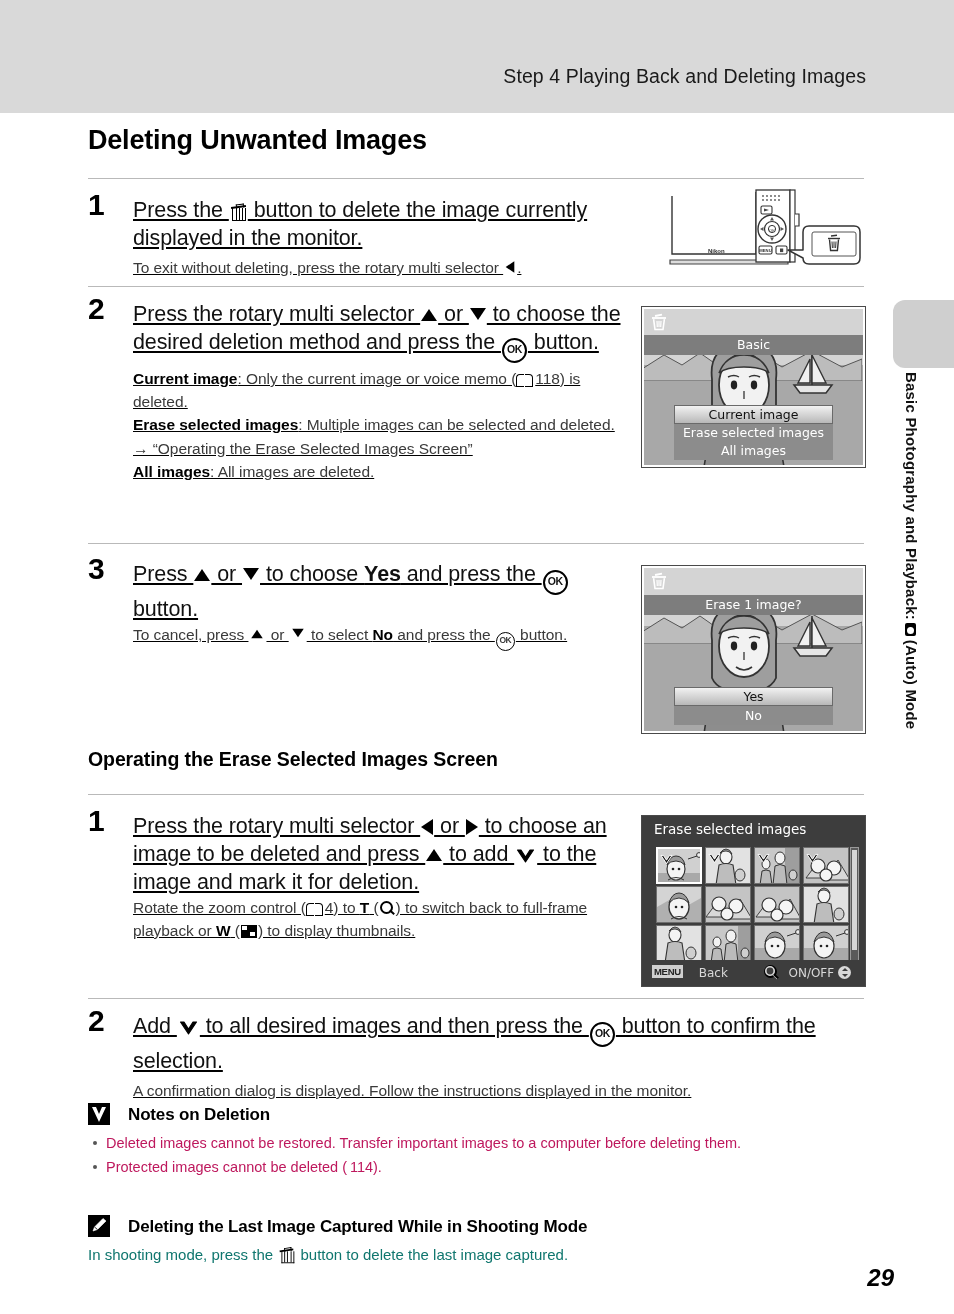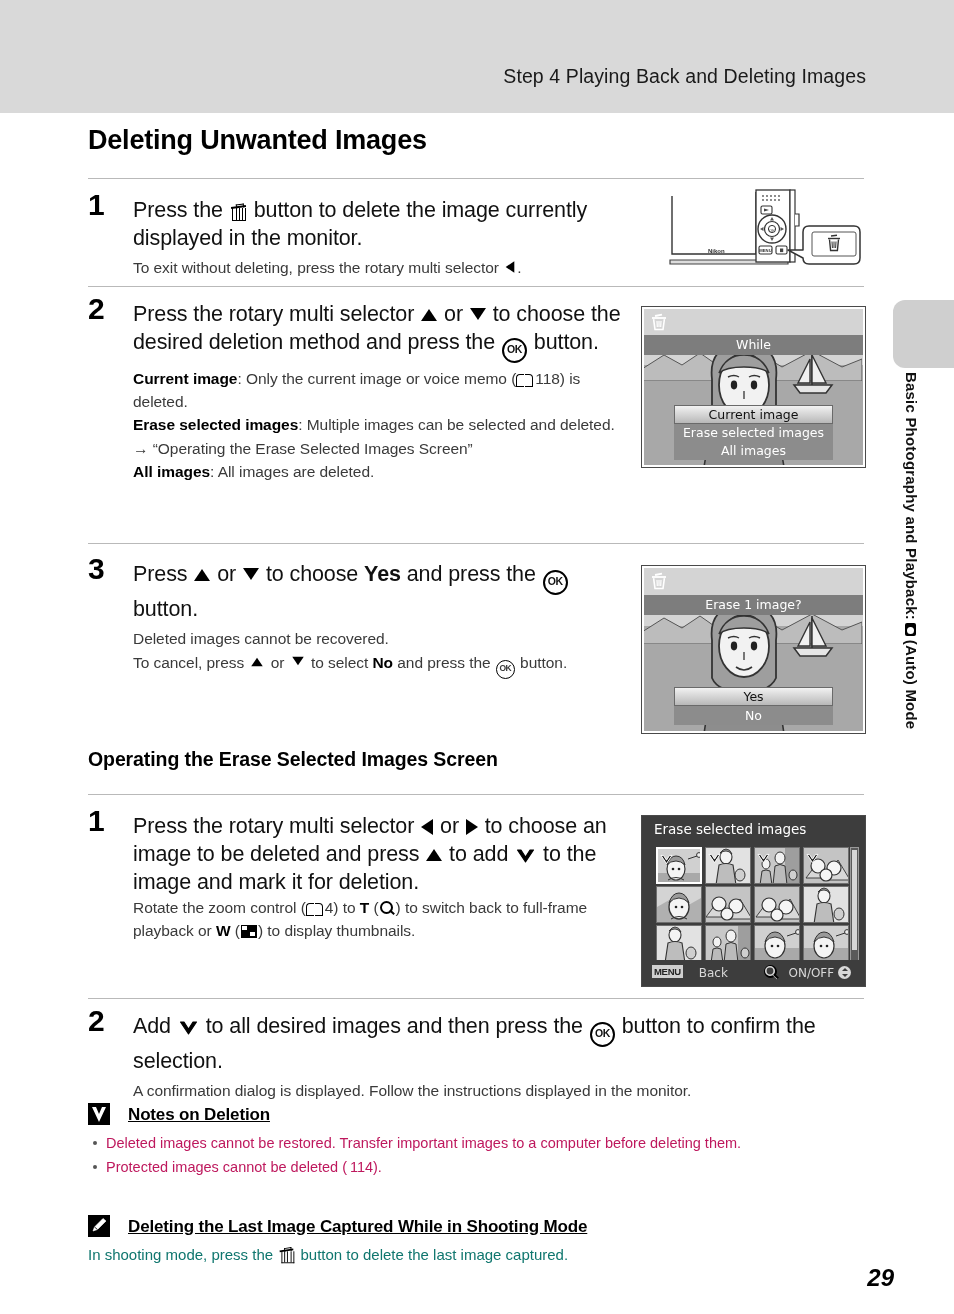--- a/index.html
+++ b/index.html
@@ -51,21 +51,21 @@
   }
   .rule{
     position:absolute;left:88px;width:776px;height:1px;background:#b9b9b9;
   }
   
   .step{position:absolute;}
   .step-num{
     position:absolute;left:0;top:-6px;
     font-size:30px;font-weight:bold;line-height:1;
   }
-  .step-body{margin-left:45px;}
+  .step-body{margin-left:45px;text-decoration:underline;}
   .step-lead{
     font-size:21.5px;line-height:28px;color:#111;letter-spacing:-0.1px;
   }
   .step-note{
     font-size:15.5px;line-height:22.5px;color:#3a3a3a;margin-top:5px;
     letter-spacing:-0.05px;
   }
   .step-note b{color:#000;}
   .tight{margin-top:1px;}
   
@@ -167,21 +167,21 @@
   .menu-chip{
     display:inline-block;background:#cfcfcf;color:#222;font-size:9.5px;font-weight:bold;
     padding:0 2px;line-height:13px;vertical-align:2px;margin-left:10px;letter-spacing:-0.3px;
     font-family:"Liberation Sans",sans-serif;
   }
   .scrollbar{
     position:absolute;width:9px;background:#5a5a5a;border:1px solid #9a9a9a;box-sizing:border-box;
   }
   .scrollthumb{position:absolute;left:1px;right:1px;background:#d6d6d6;}
   
-  .note-head{position:absolute;font-size:17px;font-weight:bold;letter-spacing:-0.15px;text-decoration:underline;}
+  .note-head{position:absolute;font-size:17px;font-weight:bold;letter-spacing:-0.15px;}
   .note-icon{
     position:absolute;width:22px;height:22px;background:#000;color:#fff;
     text-align:center;font-size:16px;line-height:22px;font-weight:bold;
   }
   .bullets{position:absolute;font-size:14.5px;line-height:24px;color:#be185d;}
   .bullets div{position:relative;padding-left:16px;white-space:nowrap;}
   .bullets div:before{
     content:"";position:absolute;left:3px;top:10px;width:4px;height:4px;background:#555;border-radius:50%;
   }
   .note-body{position:absolute;font-size:15px;color:#0f766e;}
@@ -326,36 +326,35 @@
     <path d="M6 34 L44 34 L38 42 L12 42 Z" fill="#e6e6e6" stroke="#333" stroke-width="1.5"></path>
   </svg>
   <div class="trash-hdr">
     <svg width="18" height="19" viewBox="0 0 18 19">
       <path d="M2 6 L16 6" stroke="#fff" stroke-width="1.8" fill="none"></path>
       <path d="M5 4 L12 2.6" stroke="#fff" stroke-width="1.8" fill="none"></path>
       <path d="M3.6 7.2 L5 17.5 L13 17.5 L14.4 7.2" stroke="#fff" stroke-width="1.6" fill="none"></path>
       <path d="M7 9 L7.3 15 M9 9 L9 15 M11 9 L10.7 15" stroke="#fff" stroke-width="1.2" fill="none"></path>
     </svg>
   </div>
-  <div class="title-bar" style="top:28px;height:20px;line-height:20px">While</div>
+  <div class="title-bar" style="top:28px;height:20px;line-height:20px">Basic</div>
   <div class="menu-item sel" style="left:32px;right:32px;top:98px;height:19px;line-height:17px">Current image</div>
   <div class="menu-item" style="left:32px;right:32px;top:117px;height:18px;line-height:18px">Erase selected images</div>
   <div class="menu-item" style="left:32px;right:32px;top:135px;height:18px;line-height:18px">All images</div>
   <div class="lcd-border-in"></div>
 </div>
 
 <div class="rule" style="top:543px"></div>
 
 <div class="step" style="left:88px;top:560px;width:540px">
   <div class="step-num">3</div>
   <div class="step-body">
     <div class="step-lead">
       <span>Press </span><span class="gl tri-up"></span><span> or </span><span class="gl tri-dn"></span><span> to choose </span><b>Yes</b><span> and press the </span><span class="ok-btn">OK</span><span> button.</span>
     </div>
-    <div class="step-note">Deleted images cannot be recovered.</div>
     <div class="step-note tight">
       <span>To cancel, press </span><span class="gl tri-up tri-sm"></span><span> or </span><span class="gl tri-dn tri-sm"></span><span> to select </span><b>No</b><span> and press the </span><span class="ok-btn ok-sm">OK</span><span> button.</span>
     </div>
   </div>
 </div>
 
 <div class="lcd" style="left:641px;top:565px;width:223px;height:167px">
   <div class="sky" style="top:0;height:60px"></div>
   <div class="sea" style="top:60px;bottom:0"></div>
   <svg style="position:absolute;left:0;top:36px" width="220" height="42" viewBox="0 0 220 42">

